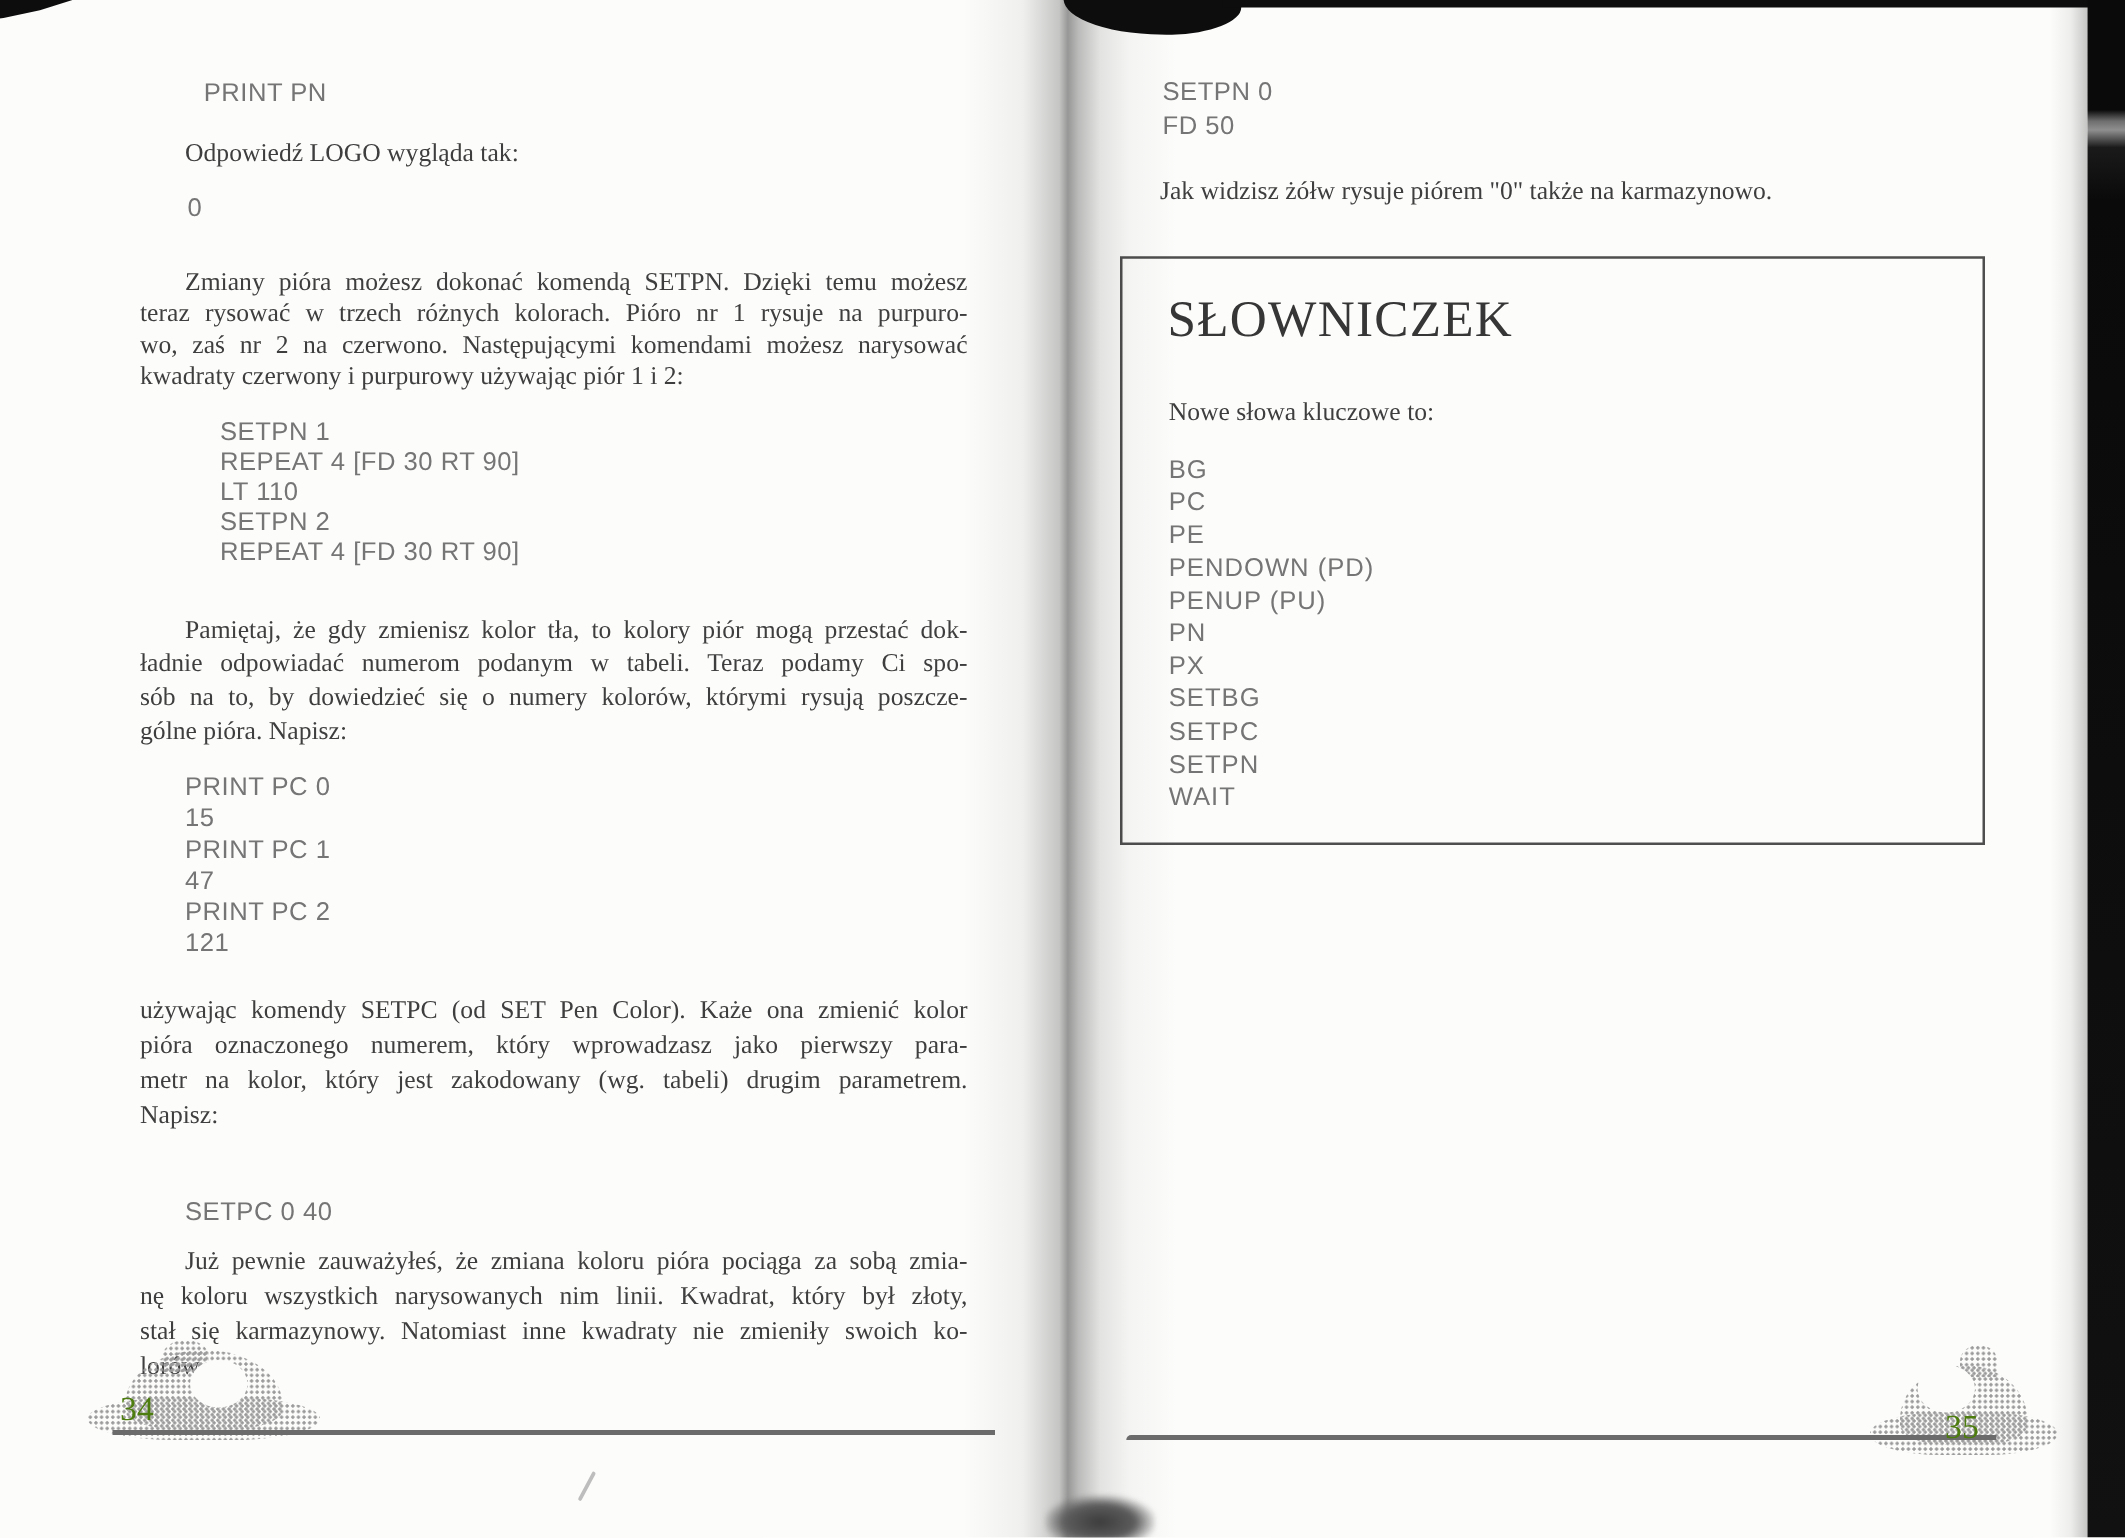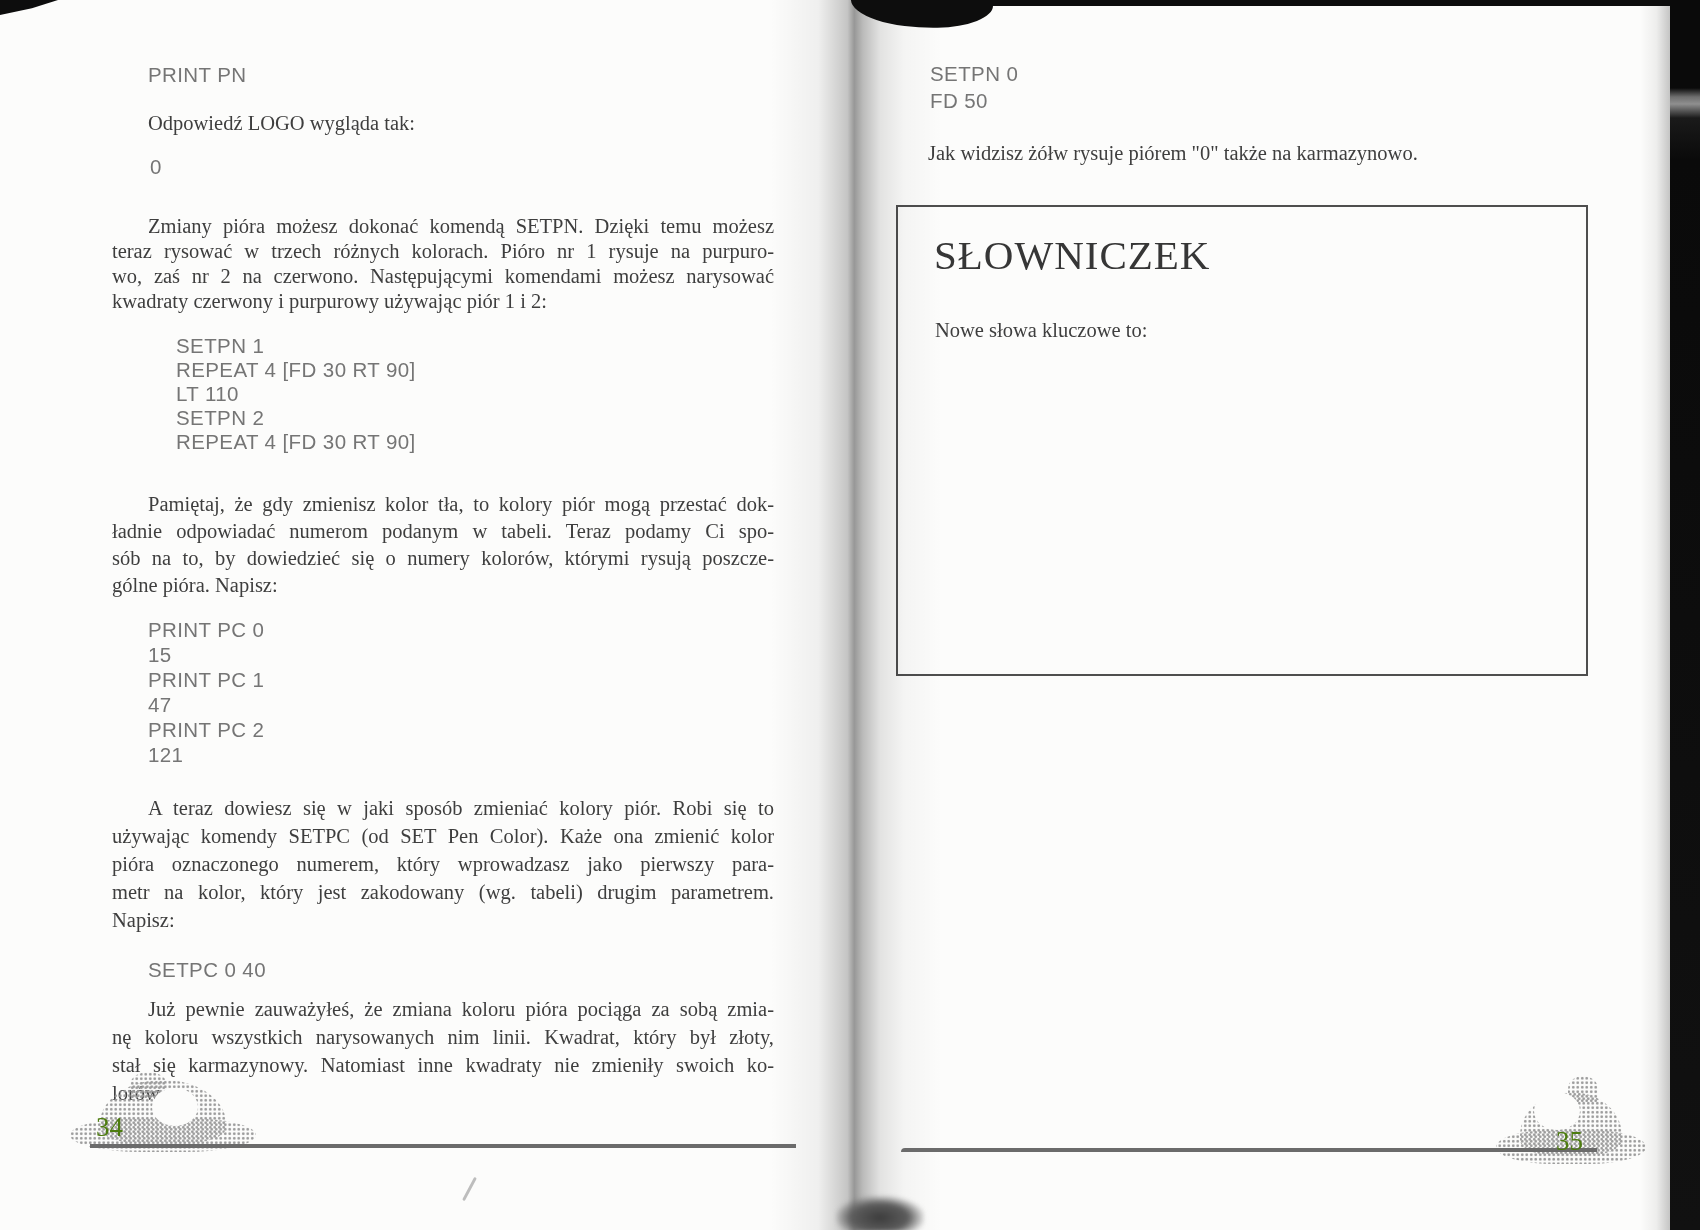--- a/index.html
+++ b/index.html
@@ -10,21 +10,21 @@
   body{width:1700px;height:1230px;background:#fff;overflow:hidden;}
   .spread{position:relative;width:1700px;height:1230px;background:var(--page-bg);
           font-family:"Liberation Serif", serif;color:var(--text);}
   .blk{position:absolute;}
   .ser{font-family:"Liberation Serif", serif;font-size:20.5px;color:var(--text);}
   .cod{font-family:"Liberation Sans", sans-serif;font-size:20.5px;color:var(--code-text);letter-spacing:0.4px;}
   .jl{text-align:justify;text-align-last:justify;}
   .ind{text-indent:36px;}
 
   
-  #lp-code-top{left:148px;top:62px;line-height:25px;}
+  #lp-code-top{left:163px;top:62px;line-height:25px;}
   #lp-intro{left:148px;top:110px;line-height:26px;}
   #lp-zero{left:150px;top:154px;line-height:25px;}
   #lp-para1{left:112px;top:214px;width:662px;line-height:25px;}
   #lp-code1{left:148px;top:334px;line-height:24px;margin-left:28px;}
   #lp-para2{left:112px;top:491px;width:662px;line-height:27px;}
   #lp-code2{left:148px;top:617px;line-height:25px;}
   #lp-para3{left:112px;top:794px;width:662px;line-height:28px;}
   #lp-code3{left:148px;top:957px;line-height:25px;}
   #lp-para4{left:112px;top:995px;width:662px;line-height:28px;}
   #lp-pagenum{left:96px;top:1112px;}
@@ -112,21 +112,20 @@
       </div>
     <div id="lp-code2" class="blk cod">
         <div>PRINT PC 0</div>
         <div>15</div>
         <div>PRINT PC 1</div>
         <div>47</div>
         <div>PRINT PC 2</div>
         <div>121</div>
       </div>
     <div id="lp-para3" class="blk ser">
-        <div class="jl ind">A teraz dowiesz się w jaki sposób zmieniać kolory piór. Robi się to</div>
         <div class="jl">używając komendy SETPC (od SET Pen Color). Każe ona zmienić kolor</div>
         <div class="jl">pióra oznaczonego numerem, który wprowadzasz jako pierwszy para-</div>
         <div class="jl">metr na kolor, który jest zakodowany (wg. tabeli) drugim parametrem.</div>
         <div>Napisz:</div>
       </div>
     <div id="lp-code3" class="blk cod">
         <div>SETPC 0 40</div>
       </div>
     <div id="lp-para4" class="blk ser">
         <div class="jl ind">Już pewnie zauważyłeś, że zmiana koloru pióra pociąga za sobą zmia-</div>
@@ -148,20 +147,33 @@
   <section class="page">
     <div id="rp-code" class="blk cod">
         <div>SETPN 0</div>
         <div>FD 50</div>
       </div>
     <div id="rp-caption" class="blk ser">Jak widzisz żółw rysuje piórem "0" także na karmazynowo.</div>
 
     <div class="gbox">
       <h1 class="gtitle">SŁOWNICZEK</h1>
       <div id="g-sub" class="ser">Nowe słowa kluczowe to:</div>
+      <div id="g-list" class="cod">
+          <div>BG</div>
+          <div>PC</div>
+          <div>PE</div>
+          <div>PENDOWN (PD)</div>
+          <div>PENUP (PU)</div>
+          <div>PN</div>
+          <div>PX</div>
+          <div>SETBG</div>
+          <div>SETPC</div>
+          <div>SETPN</div>
+          <div>WAIT</div>
+        </div>
     </div>
 
     <div class="turtle t-right">
       <div class="dots tb"></div>
       <div class="dots td"></div>
       <div class="dots th"></div>
       <div class="tw"></div>
     </div>
     <div id="rp-pagenum" class="pnum">35</div>
     <div id="rule-right" class="rule"></div>

